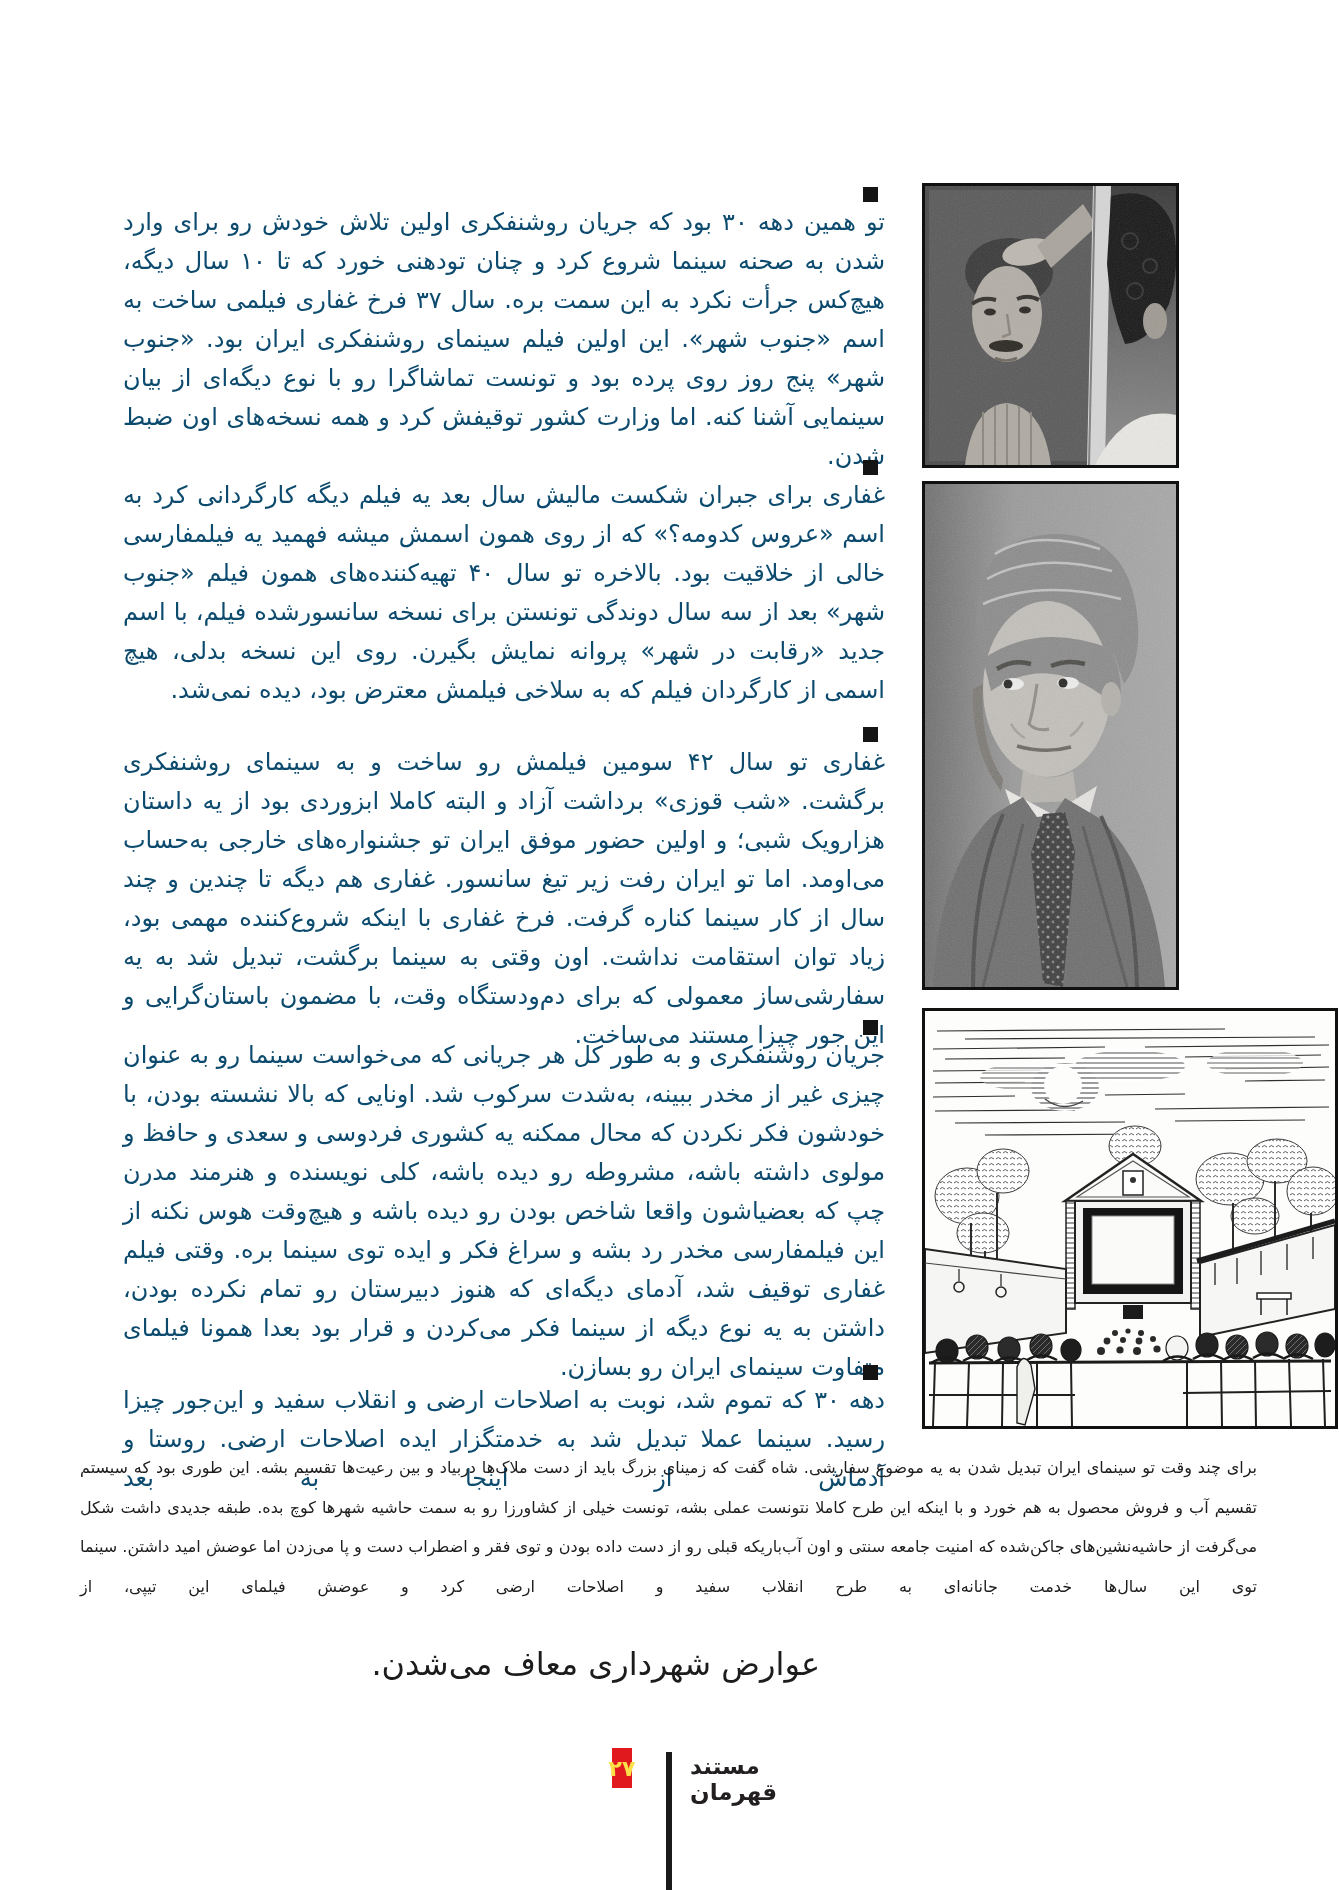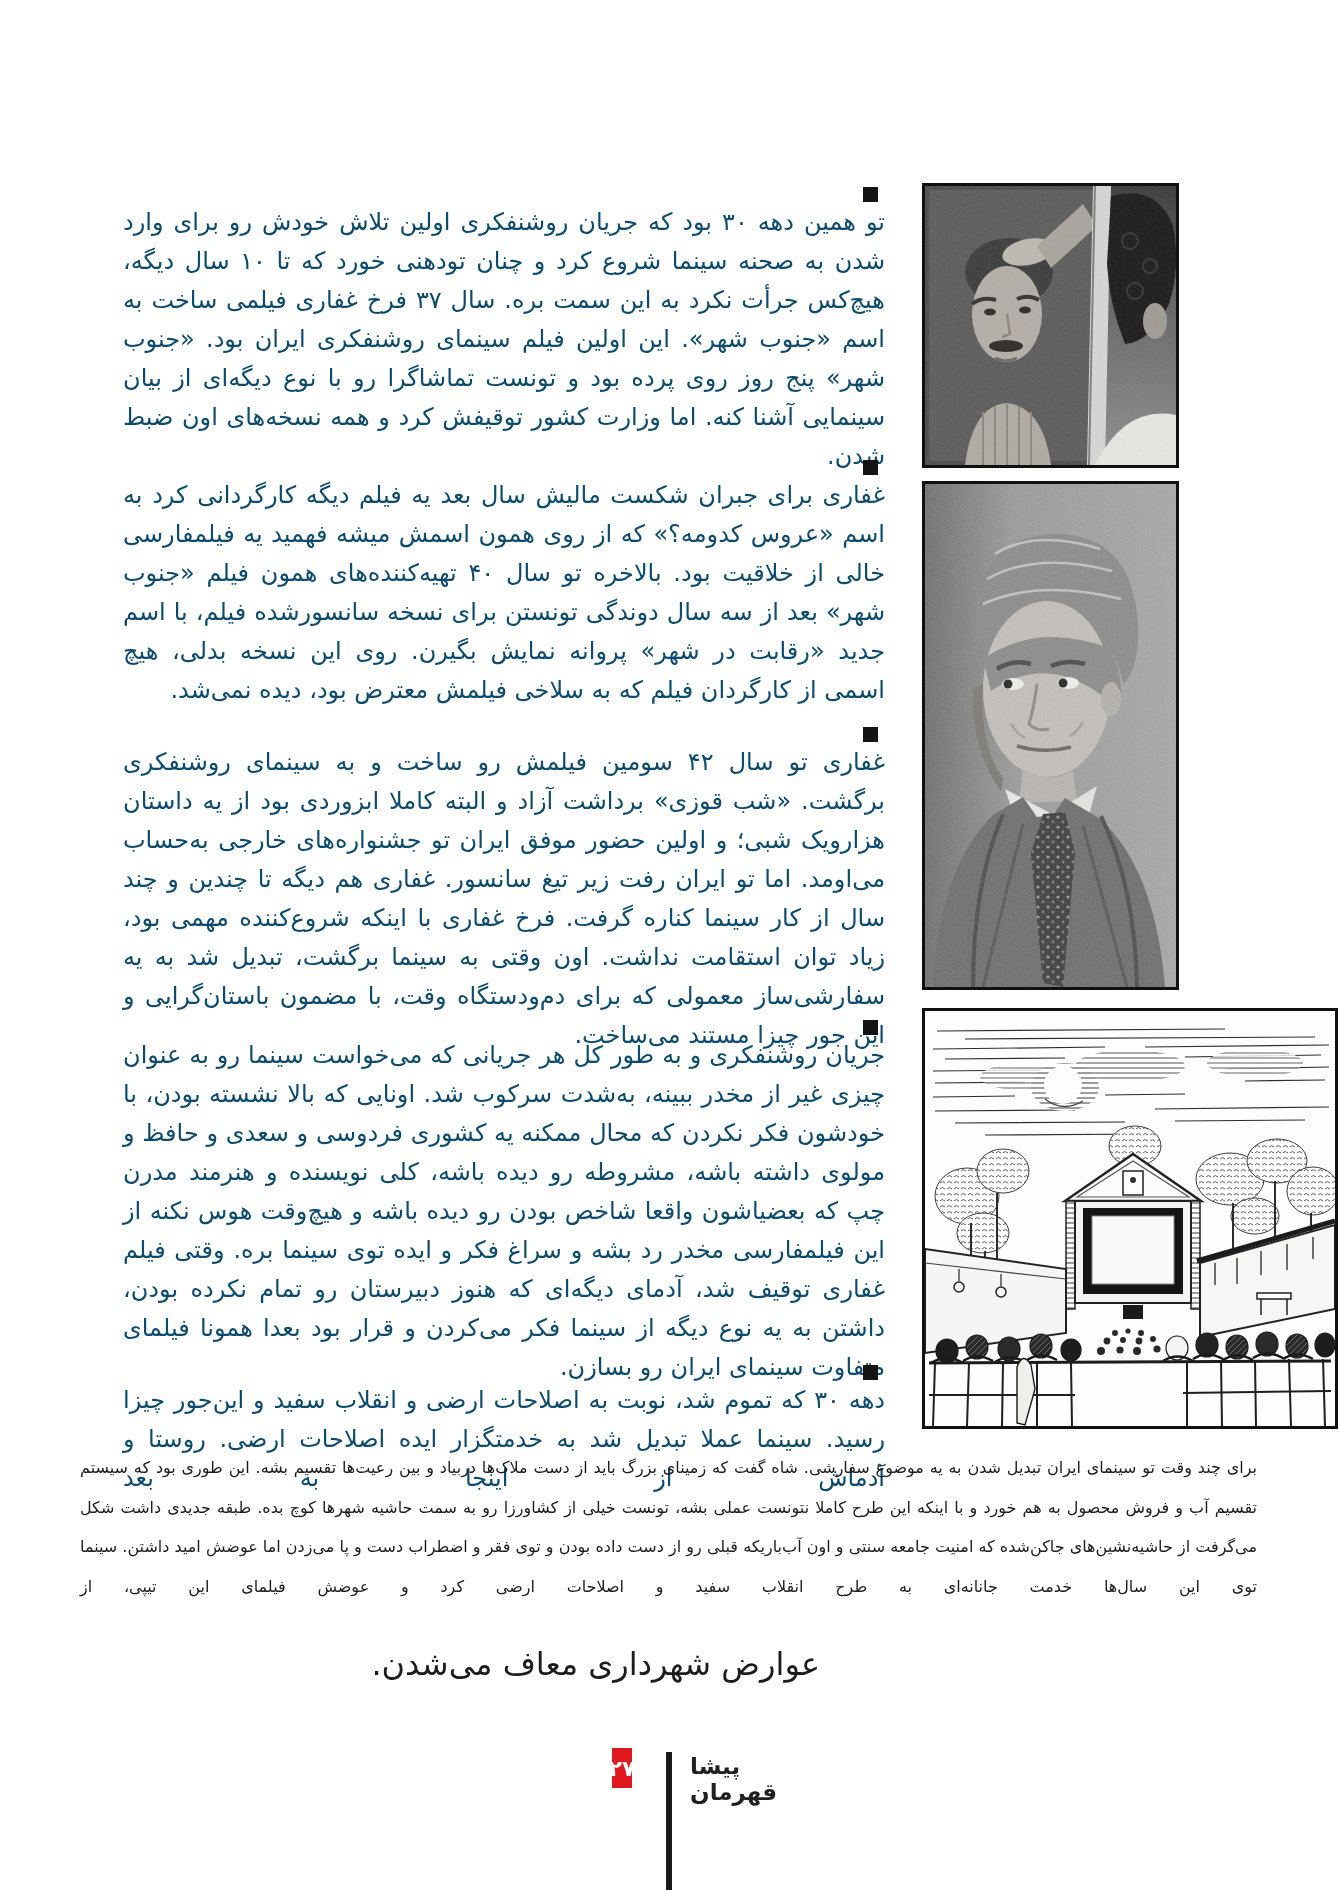--- a/index.html
+++ b/index.html
@@ -76,21 +76,21 @@
   
   .page-number-badge {
     position: absolute;
     left: 612px;
     top: 1748px;
     width: 20px;
     height: 40px;
     display: flex;
     align-items: center;
     justify-content: center;
-    color: #ffffff;
+    color: #fde047;
     font-size: 22px;
     font-weight: bold;
   }
   .footer-bar {
     position: absolute;
     left: 666px;
     top: 1752px;
     width: 6px;
     height: 138px;
     background: #1a1a1a;
@@ -382,15 +382,15 @@
       </g>
 
       <path d="M92,356 q6,-16 14,-2 l4,24 l-10,36 l-8,-2 Z" fill="#efefec" stroke="#1a1a1a" stroke-width="1.4"></path>
     </svg>
   </div>
 
   <div class="page-number-badge" style="background: rgb(224, 25, 31);">
     <span>۲۷</span>
   </div>
   <div class="footer-bar"></div>
-  <div class="footer-title">پیشا قهرمان</div>
+  <div class="footer-title">مستند قهرمان</div>
 
 </div>
 
 </body></html>

